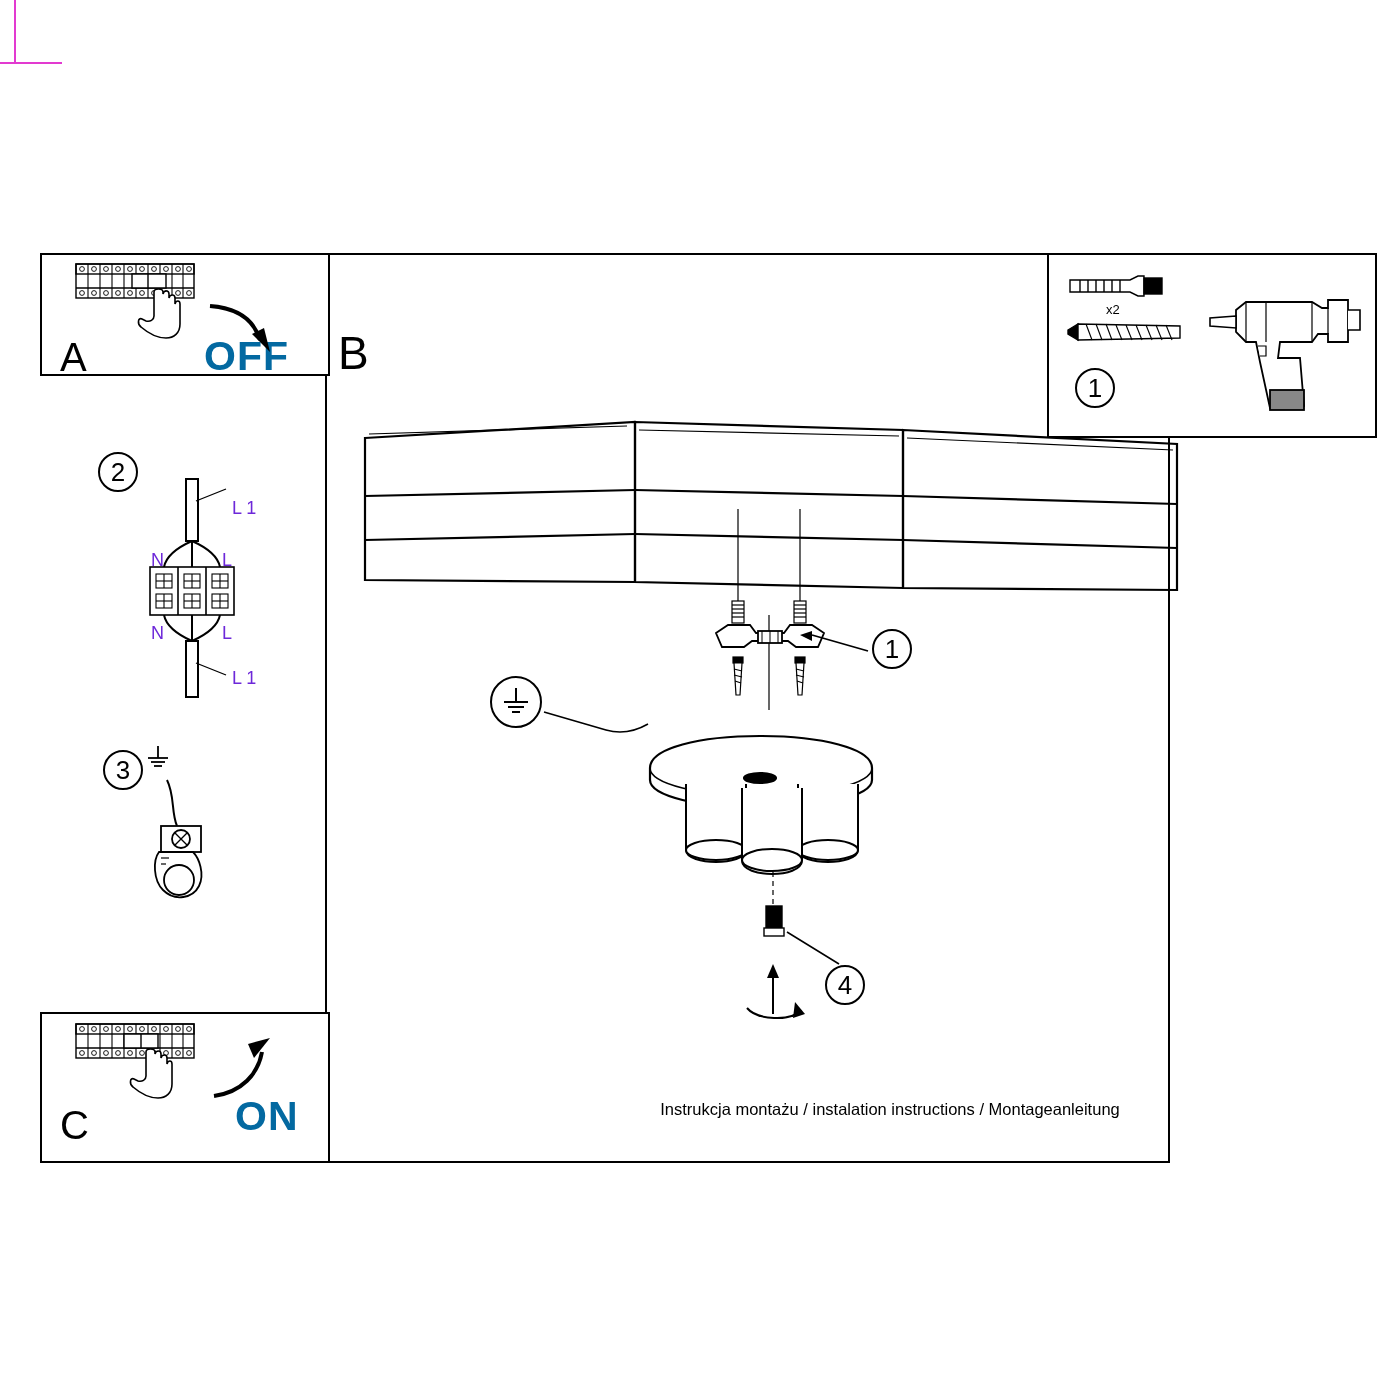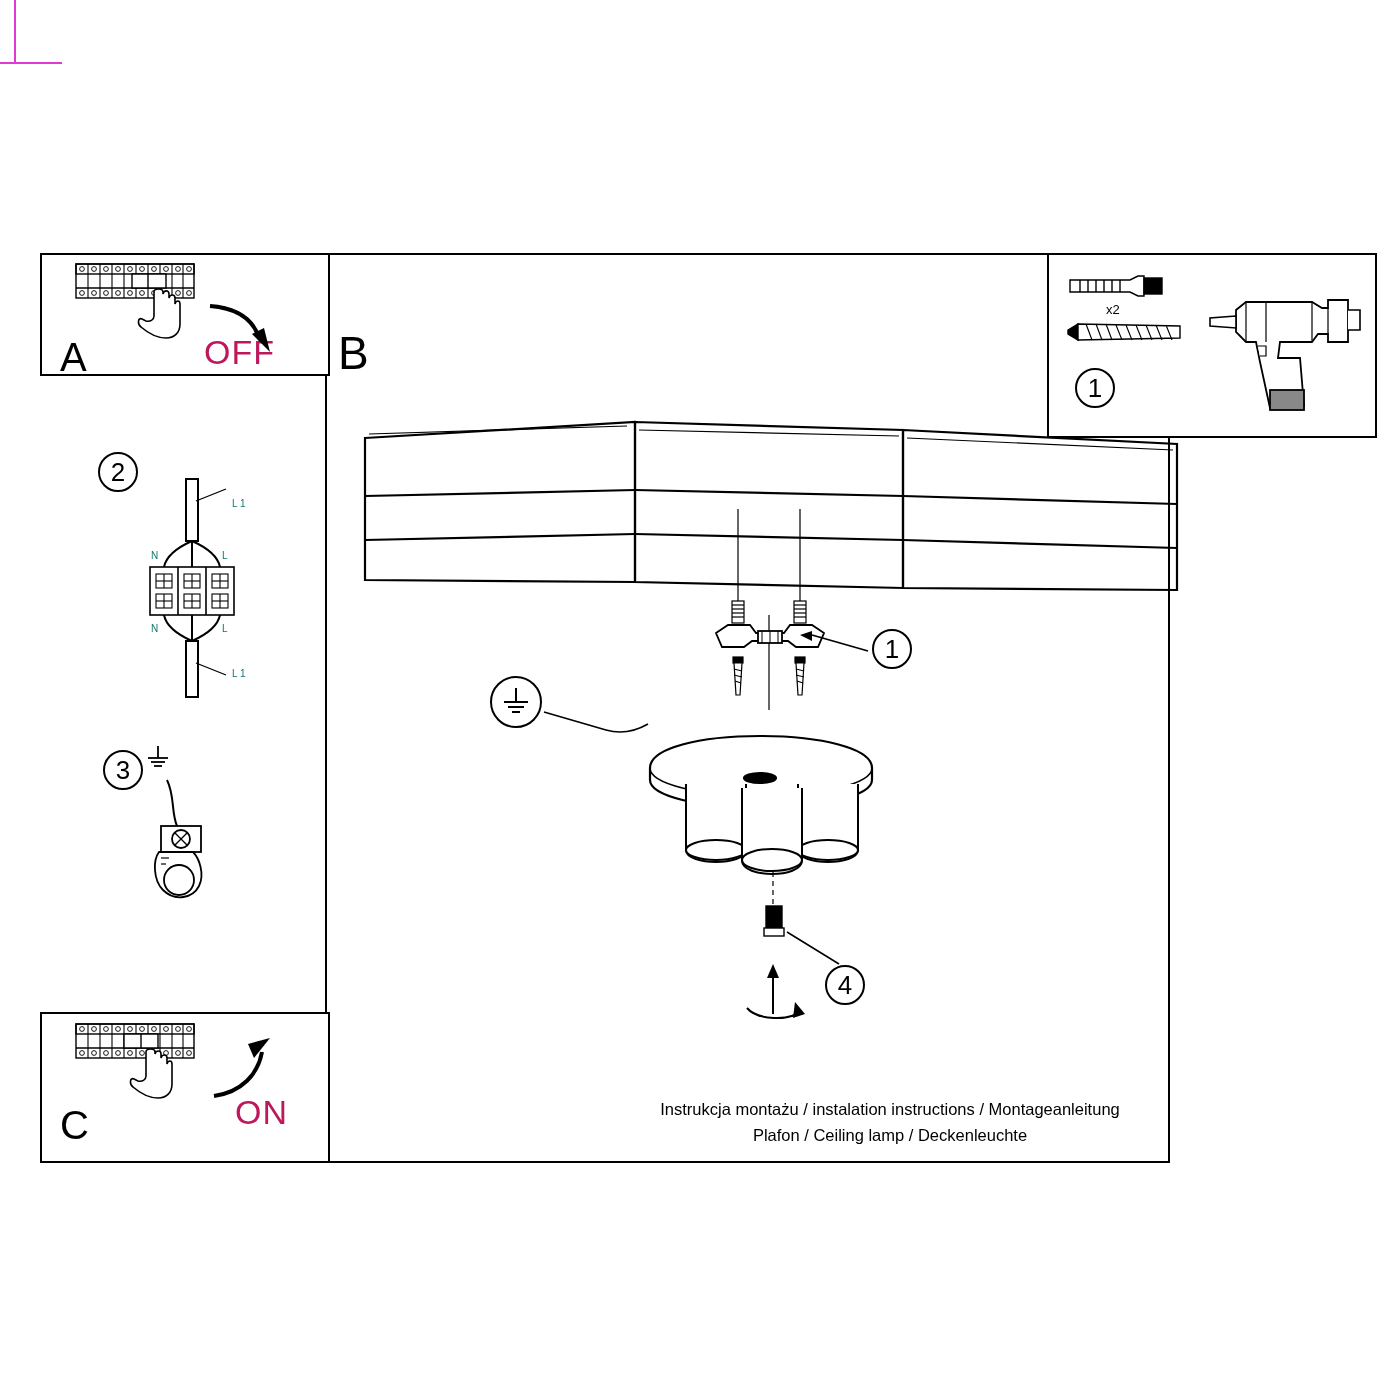--- a/index.html
+++ b/index.html
@@ -42,43 +42,43 @@
     color: #000;
   }
   .bigletter {
     position: absolute;
     font-size: 46px;
     color: #000;
     line-height: 1;
   }
   .onoff {
     position: absolute;
-    font-size: 34px;
-    font-weight: 400;
+    font-size: 41px;
+    font-weight: 700;
     letter-spacing: 1px;
-    color: #be185d;
+    color: #0369a1;
   }
   .circnum {
     position: absolute;
     border: 2.5px solid #000;
     border-radius: 50%;
     width: 40px;
     height: 40px;
     display: flex;
     align-items: center;
     justify-content: center;
     font-size: 26px;
     color: #000;
     background: #fff;
     box-sizing: border-box;
   }
   .lbl {
     position: absolute;
-    font-size: 10px;
-    color: #0f766e;
+    font-size: 18px;
+    color: #6d28d9;
   }
   .captions {
     position: absolute;
     font-size: 16.5px;
     color: #000;
     line-height: 1.55;
     text-align: center;
     white-space: nowrap;
   }
   svg { display: block; overflow: visible; }
@@ -466,16 +466,15 @@
         <path d="M12 136 C22 148 56 150 66 138"></path>
       </g>
       <polygon points="32,106 38,92 44,106" fill="#000"></polygon>
       <polygon points="60,130 70,142 58,146" fill="#000"></polygon>
     </svg>
   </div>
   <div class="circnum" style="left:825px; top:965px;">4</div>
 
   <div class="captions" style="left:640px; top:1097px; width:500px;">
     <div>Instrukcja montażu / instalation instructions / Montageanleitung</div>
-    <div>Plafon / Ceiling lamp / Deckenleuchte</div>
   </div>
 
 </div>
 
 </body></html>

